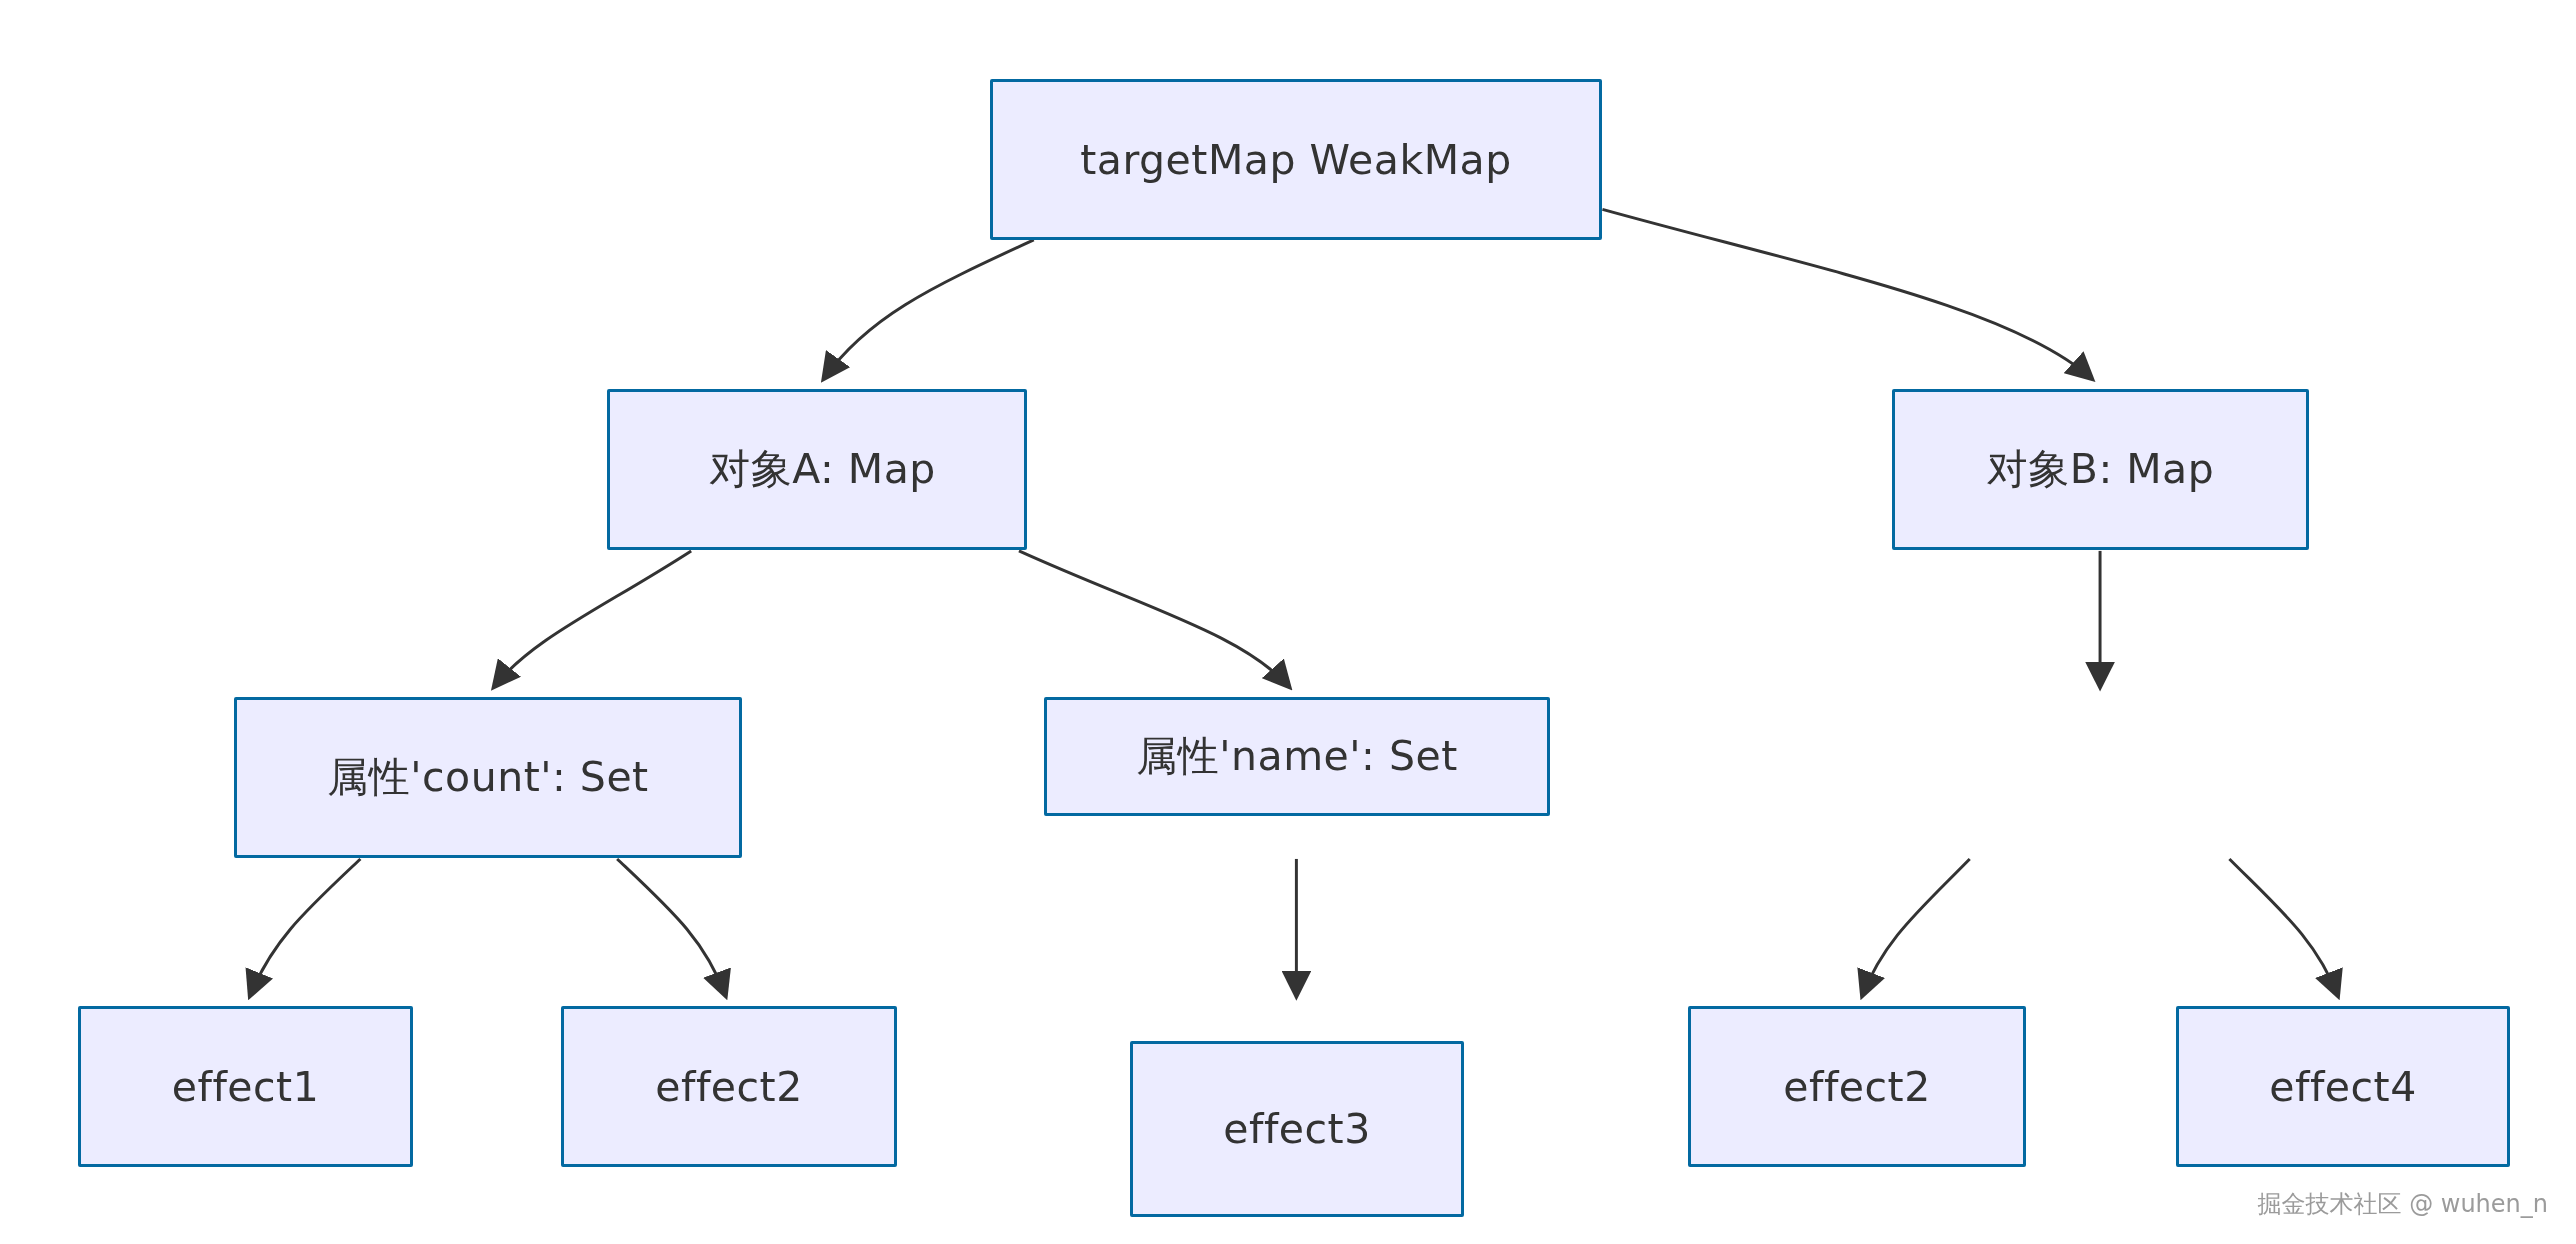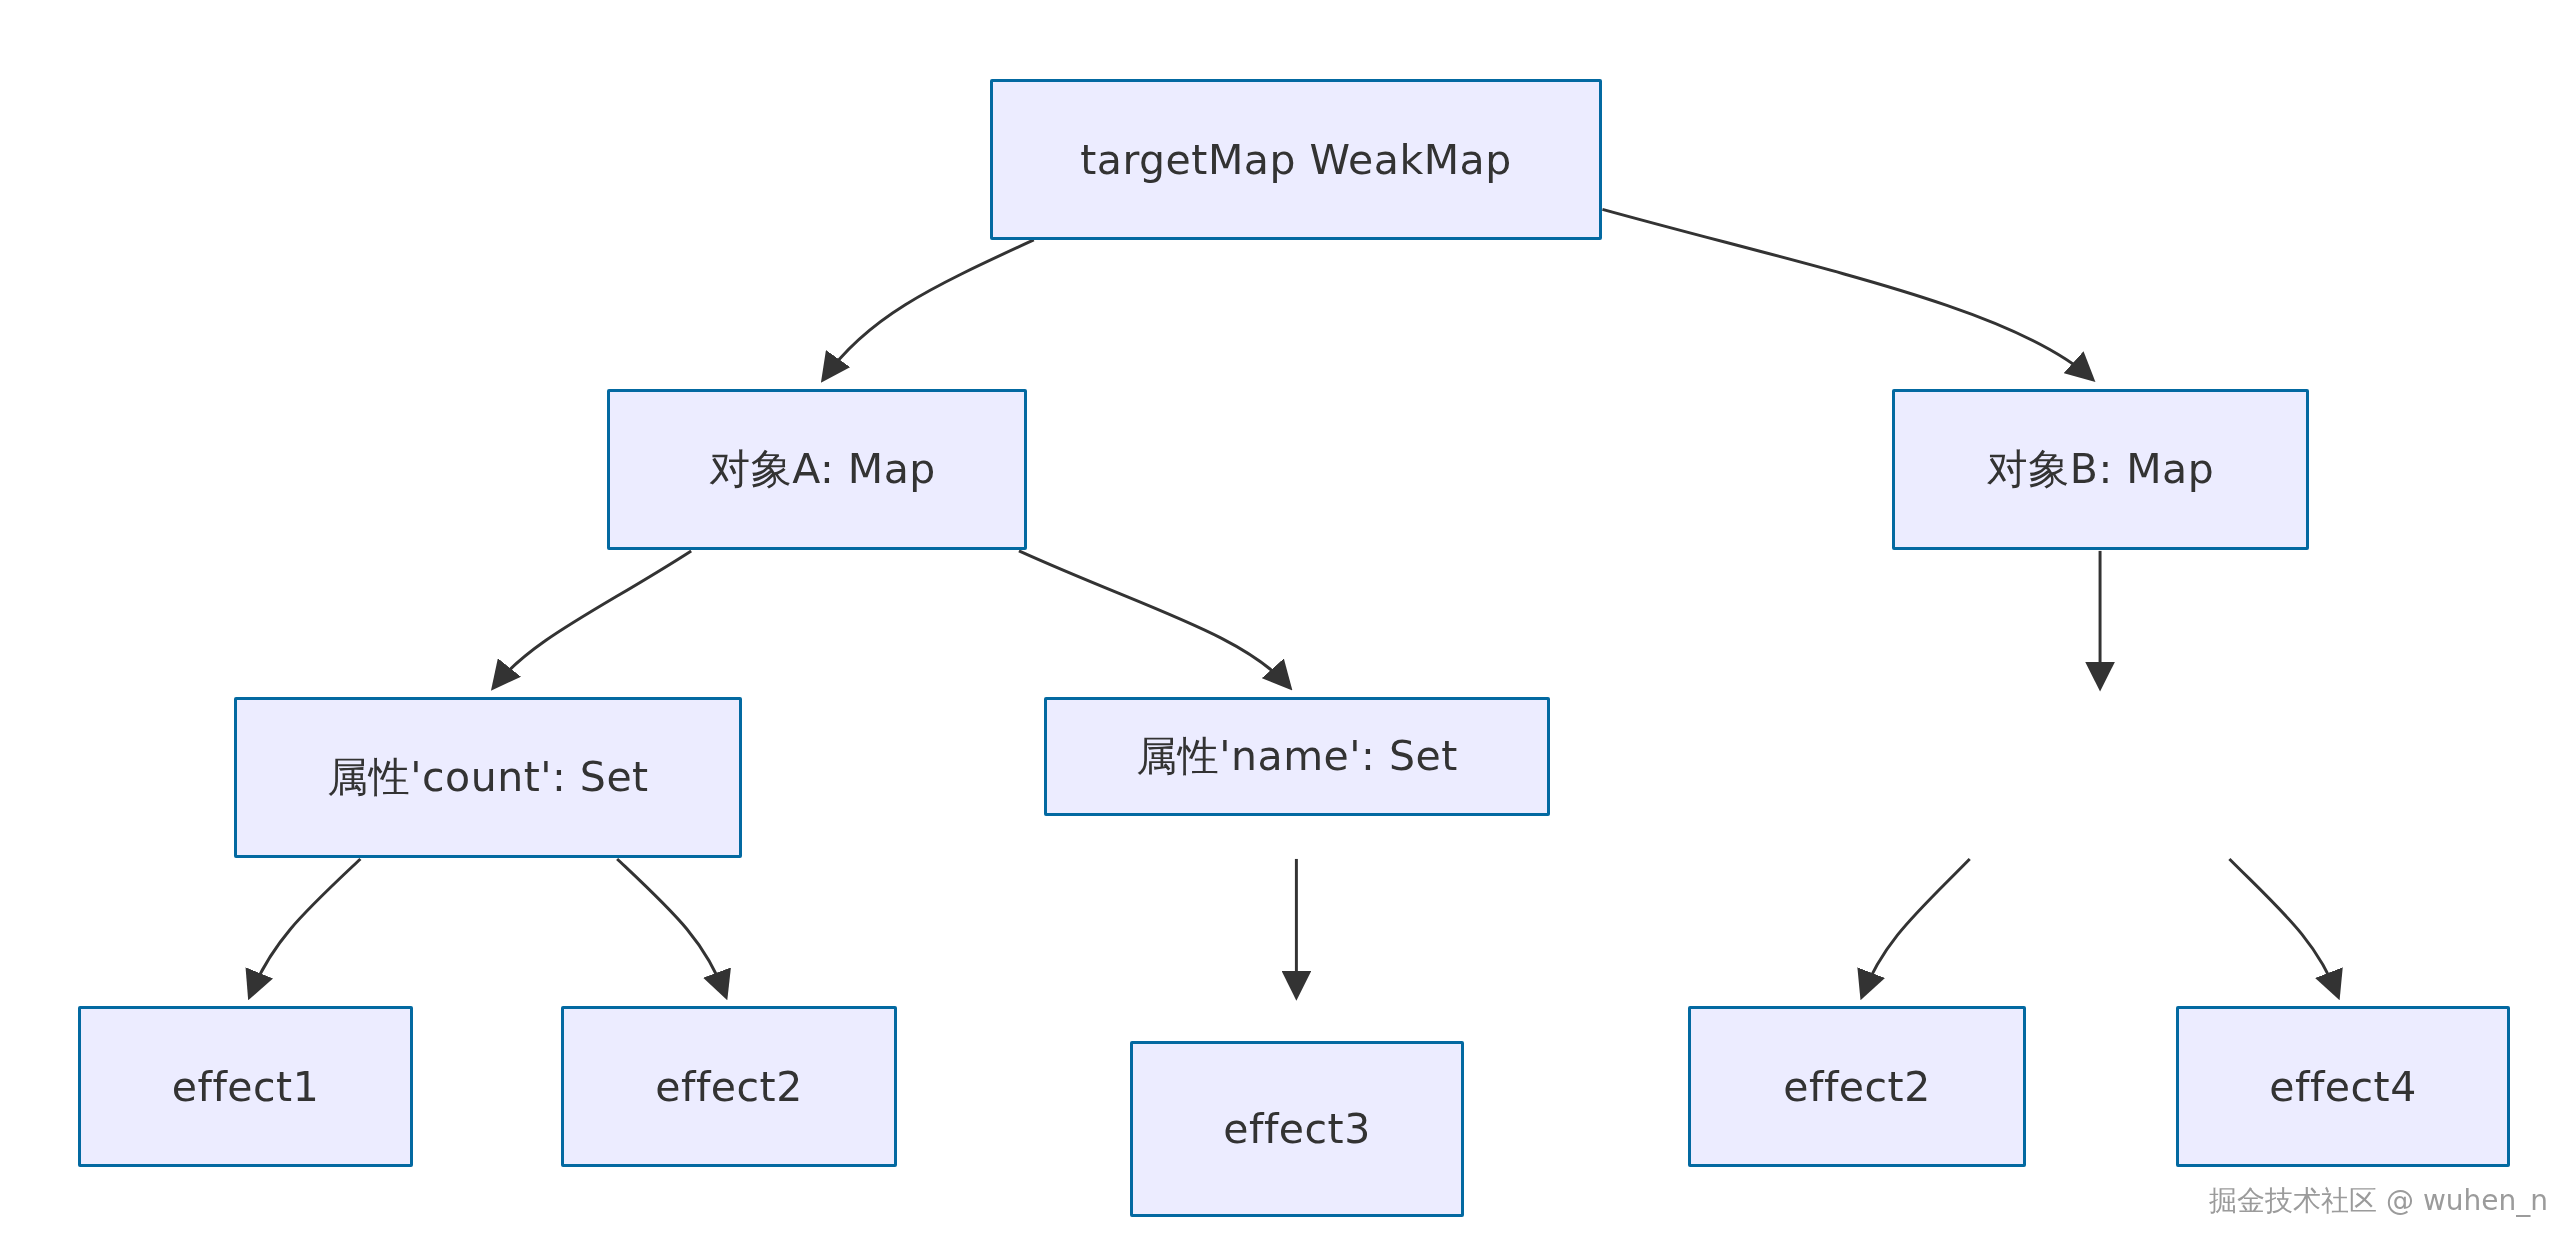--- a/index.html
+++ b/index.html
@@ -54,21 +54,21 @@
   .edge {
     fill: none;
     stroke: #333333;
     stroke-width: 3px;
   }
   .watermark {
     position: absolute;
     right: 28px;
     bottom: 24px;
     color: #9b9b9b;
-    font-size: 28px;
+    font-size: 24px;
     white-space: nowrap;
     margin-top: 28px;
   }
 </style>
 </head>
 <body>
 
 <div class="canvas">
 
   <svg class="edges-layer" viewBox="0 0 2609 1260" xmlns="http://www.w3.org/2000/svg">

